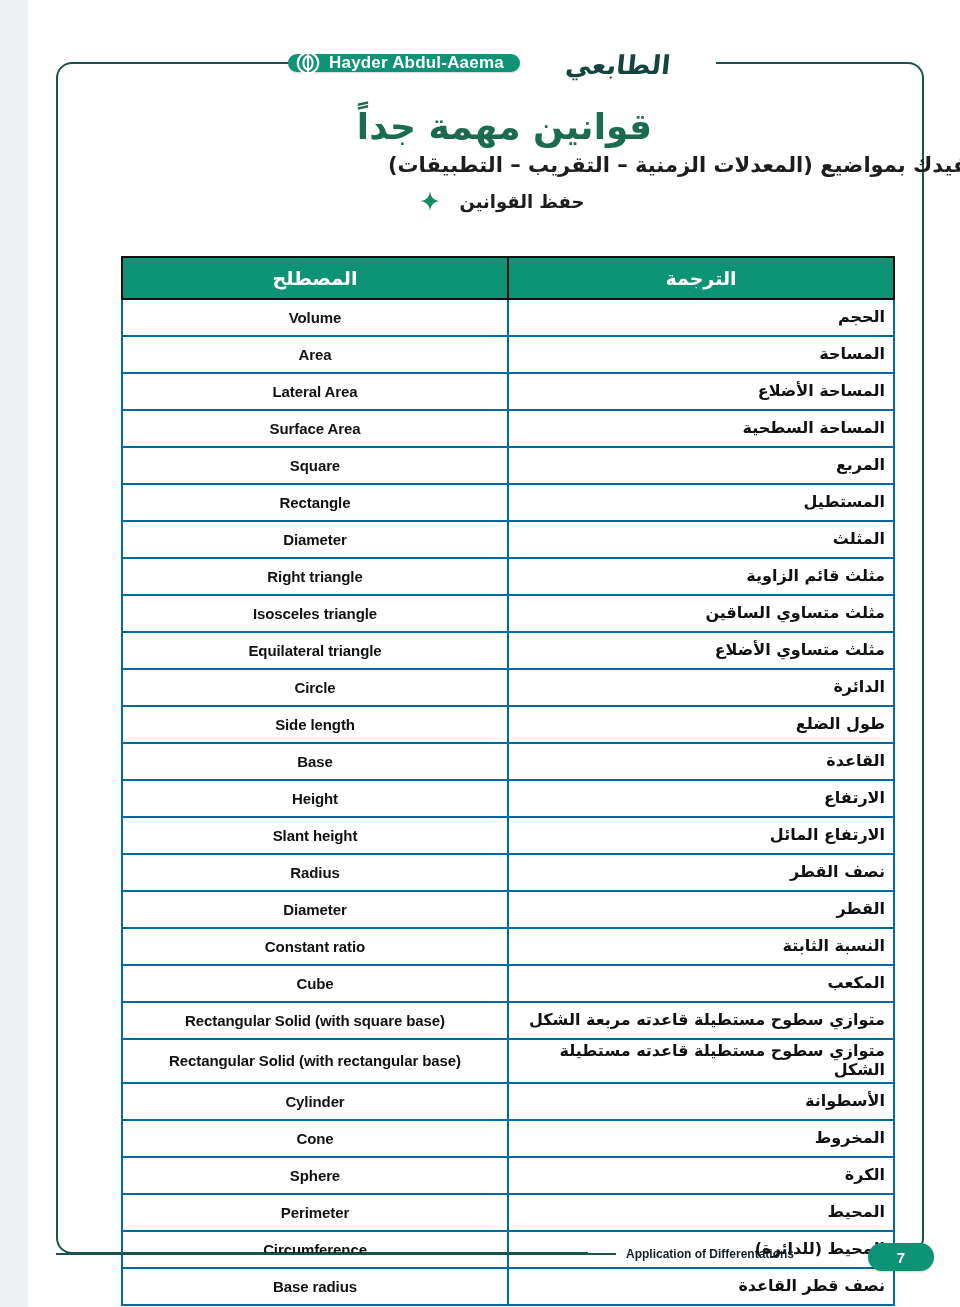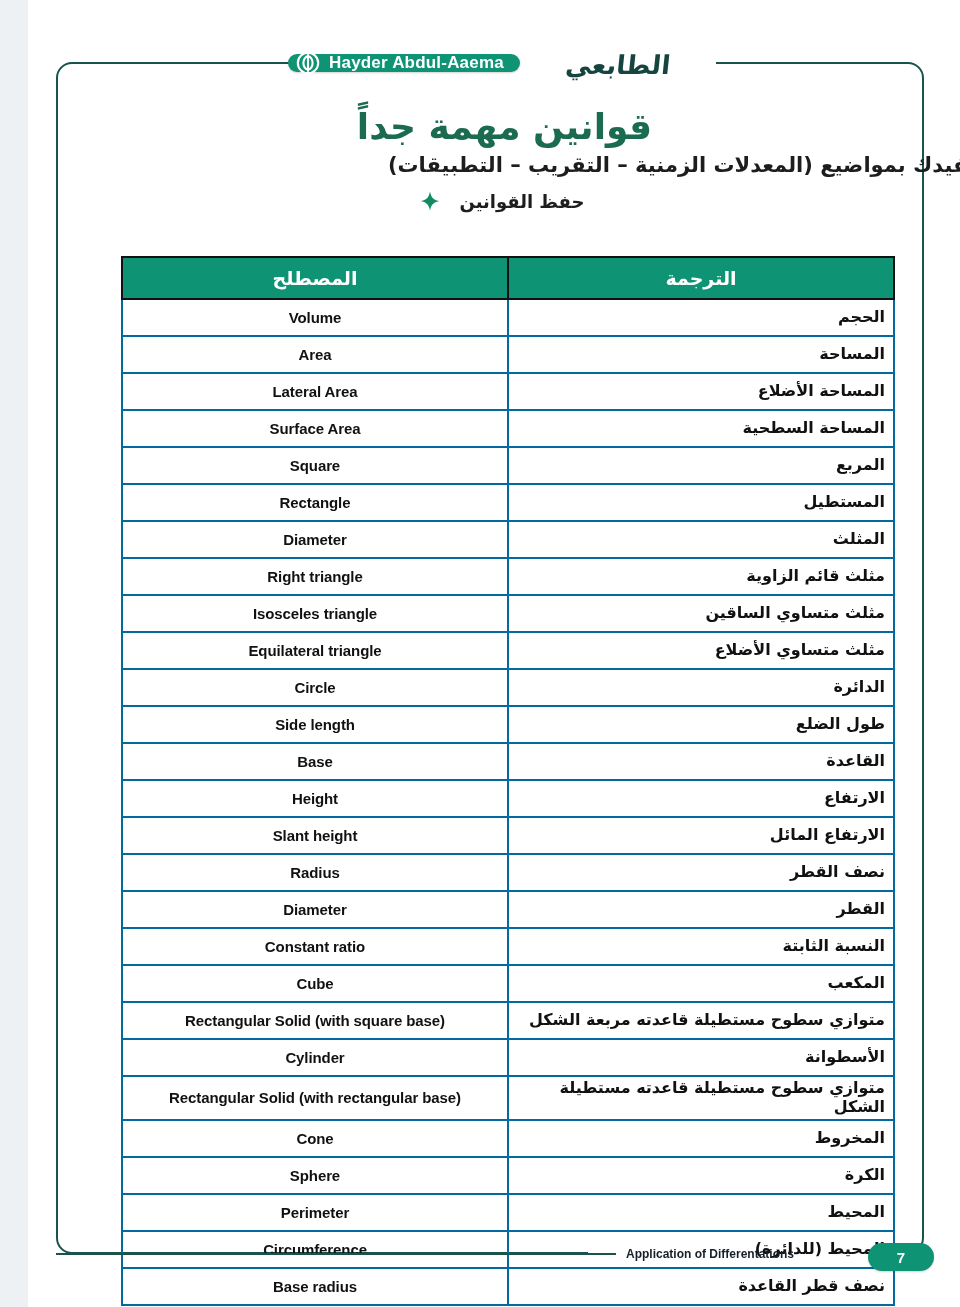--- a/index.html
+++ b/index.html
@@ -360,28 +360,28 @@
         </tr>
         <tr>
           <td class="term-cell">Cube</td>
           <td class="trans-cell">المكعب</td>
         </tr>
         <tr>
           <td class="term-cell">Rectangular Solid (with square base)</td>
           <td class="trans-cell">متوازي سطوح مستطيلة قاعدته مربعة الشكل</td>
         </tr>
         <tr>
+          <td class="term-cell">Rectangular Solid (with rectangular base)</td>
+          <td class="trans-cell">متوازي سطوح مستطيلة قاعدته مستطيلة الشكل</td>
+        </tr>
+        <tr>
           <td class="term-cell">Cylinder</td>
           <td class="trans-cell">الأسطوانة</td>
         </tr>
         <tr>
-          <td class="term-cell">Rectangular Solid (with rectangular base)</td>
-          <td class="trans-cell">متوازي سطوح مستطيلة قاعدته مستطيلة الشكل</td>
-        </tr>
-        <tr>
           <td class="term-cell">Cone</td>
           <td class="trans-cell">المخروط</td>
         </tr>
         <tr>
           <td class="term-cell">Sphere</td>
           <td class="trans-cell">الكرة</td>
         </tr>
         <tr>
           <td class="term-cell">Perimeter</td>
           <td class="trans-cell">المحيط</td>

